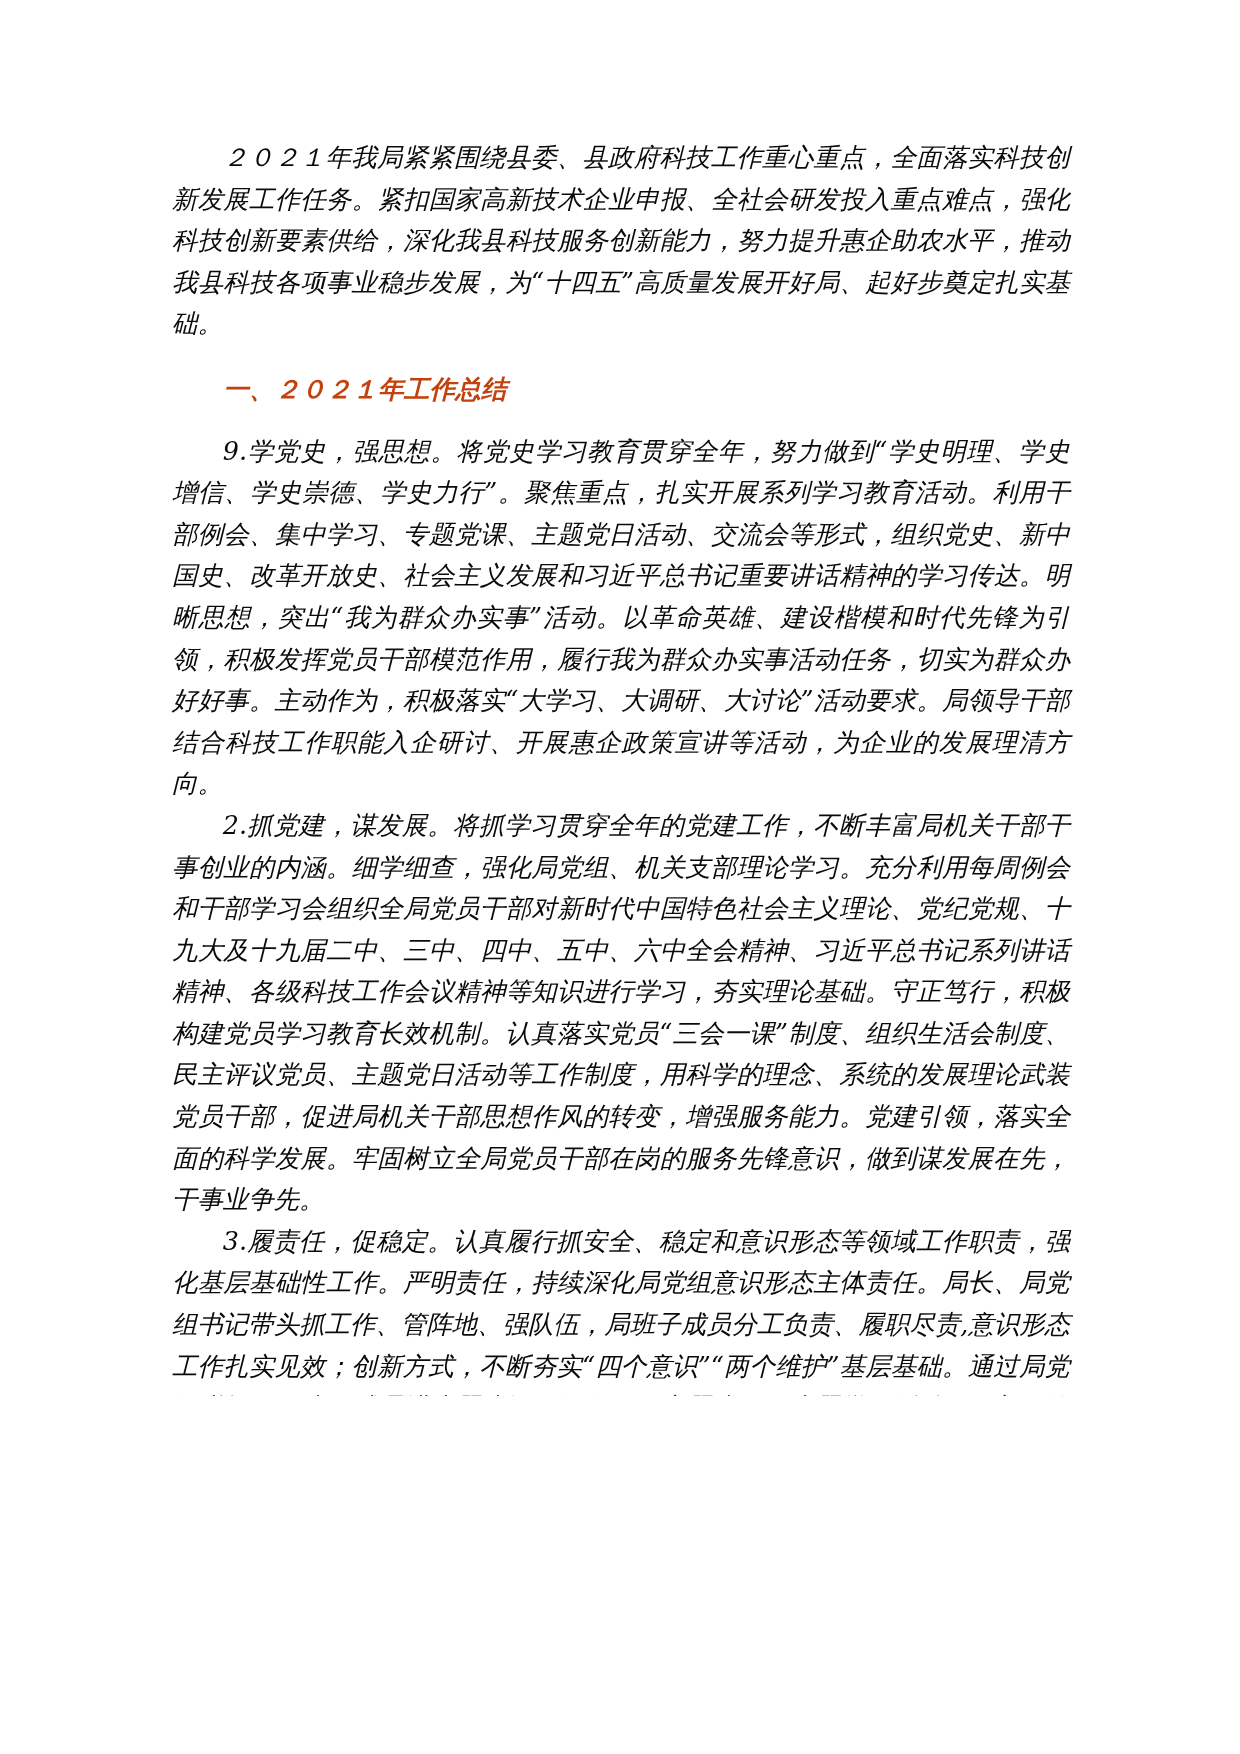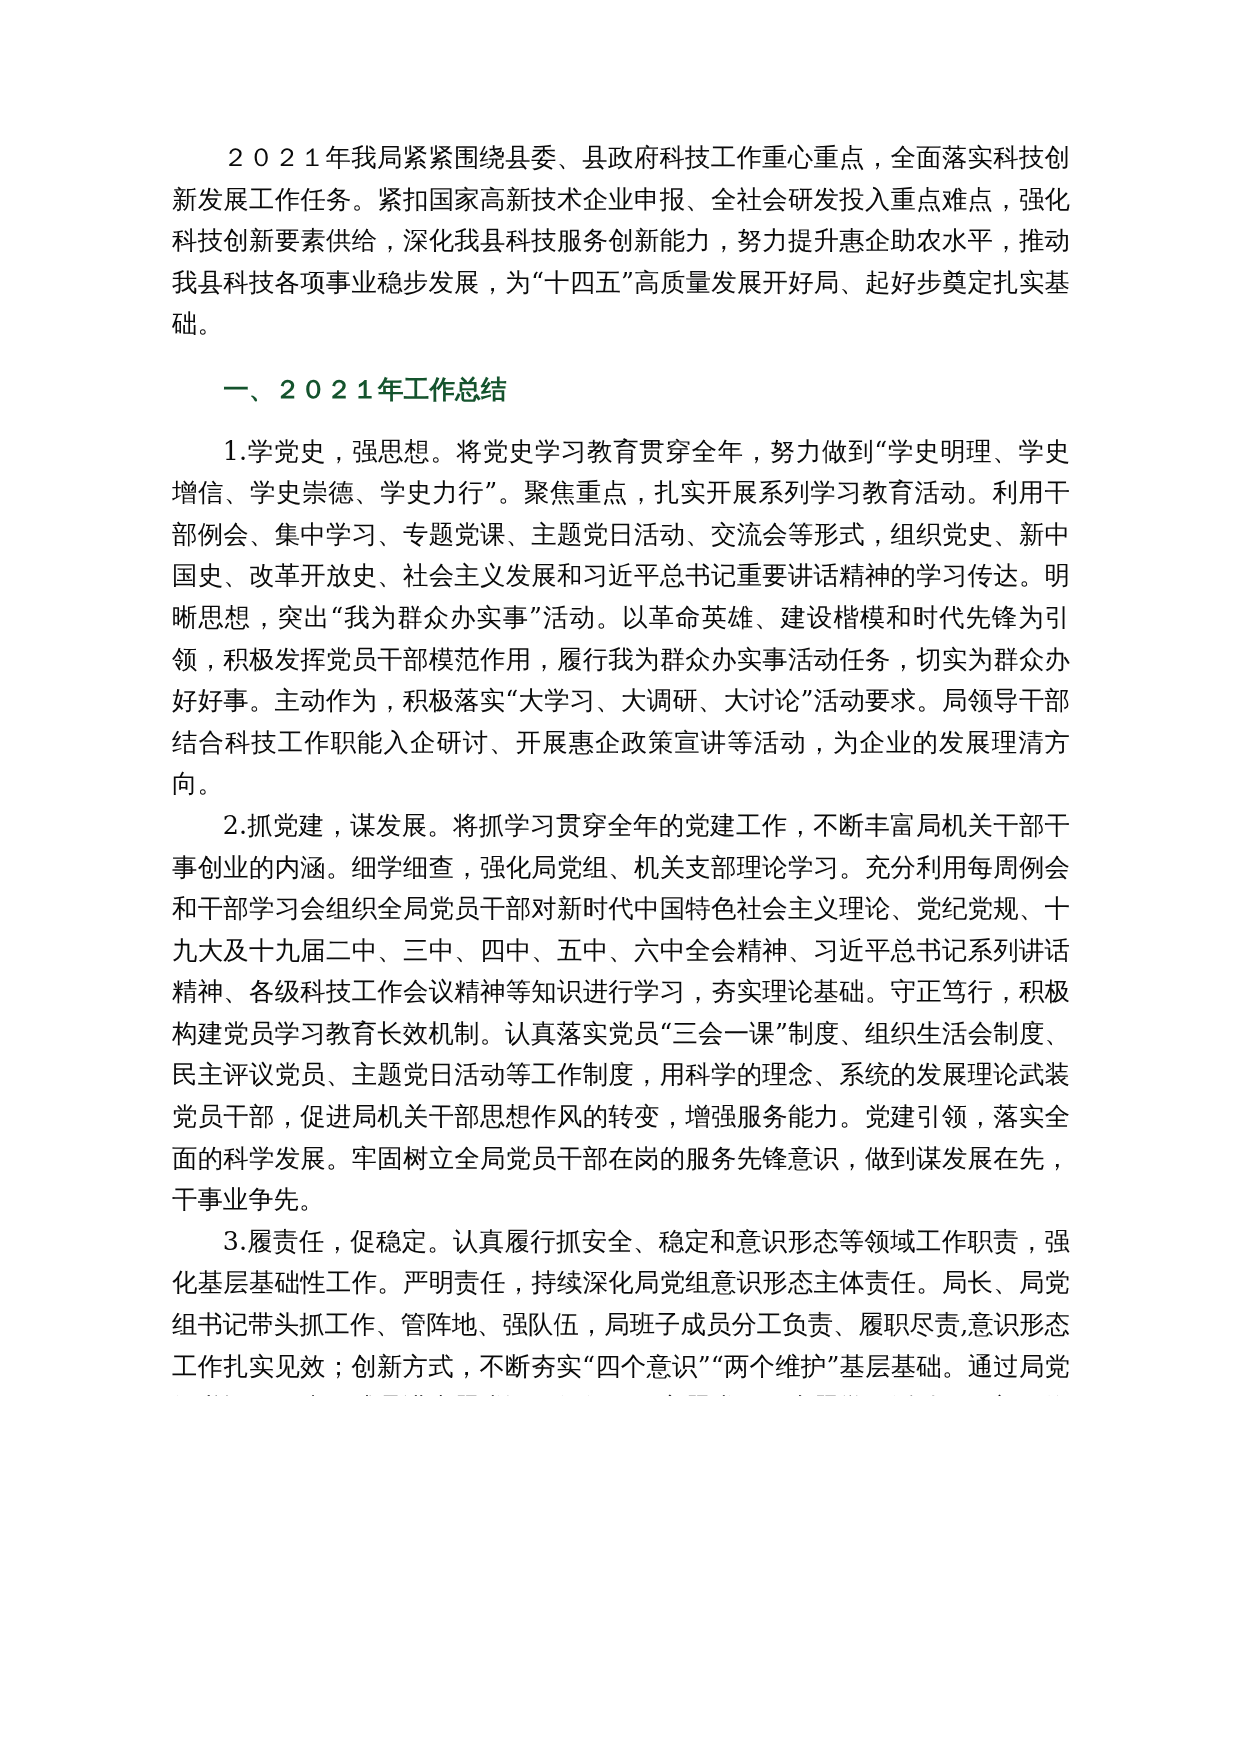--- a/index.html
+++ b/index.html
@@ -8,20 +8,21 @@
     background: #ffffff;
   }
   .page {
     position: relative;
     width: 1240px;
     height: 1396px;
     background: #ffffff;
     box-sizing: border-box;
     overflow: hidden;
     font-family: "DejaVu Serif", "Liberation Serif", serif;
+    font-style: italic;
   }
   .content {
     position: absolute;
     left: 172px;
     top: 137px;
     width: 898px;
   }
   .para {
     margin: 0;
     font-size: 25.4px;
@@ -33,21 +34,21 @@
     letter-spacing: 0;
     font-weight: 400;
   }
   .para + .para {
   }
   .h1 {
     margin: 24px 0 0 0;
     font-size: 25.6px;
     line-height: 41.6px;
     font-weight: 700;
-    color: #14532d;
+    color: #c2410c;
     text-indent: 2em;
     letter-spacing: 0.2px;
     font-family: "DejaVu Sans", "Liberation Sans", sans-serif;
   }
   .h2 {
     margin: 22px 0 0 0;
     font-size: 25.6px;
     line-height: 41.6px;
     font-weight: 700;
     color: #000000;
@@ -63,20 +64,20 @@
 <body>
 
 <div class="page">
   <div class="content">
 
     <p class="para">２０２１年我局紧紧围绕县委、县政府科技工作重心重点，全面落实科技创新发展工作任务。紧扣国家高新技术企业申报、全社会研发投入重点难点，强化科技创新要素供给，深化我县科技服务创新能力，努力提升惠企助农水平，推动我县科技各项事业稳步发展，为“十四五”高质量发展开好局、起好步奠定扎实基础。</p>
 
     <h1 class="h1">一、２０２１年工作总结</h1>
 
 
-    <p class="para">1.学党史，强思想。将党史学习教育贯穿全年，努力做到“学史明理、学史增信、学史崇德、学史力行”。聚焦重点，扎实开展系列学习教育活动。利用干部例会、集中学习、专题党课、主题党日活动、交流会等形式，组织党史、新中国史、改革开放史、社会主义发展和习近平总书记重要讲话精神的学习传达。明晰思想，突出“我为群众办实事”活动。以革命英雄、建设楷模和时代先锋为引领，积极发挥党员干部模范作用，履行我为群众办实事活动任务，切实为群众办好好事。主动作为，积极落实“大学习、大调研、大讨论”活动要求。局领导干部结合科技工作职能入企研讨、开展惠企政策宣讲等活动，为企业的发展理清方向。</p>
+    <p class="para">9.学党史，强思想。将党史学习教育贯穿全年，努力做到“学史明理、学史增信、学史崇德、学史力行”。聚焦重点，扎实开展系列学习教育活动。利用干部例会、集中学习、专题党课、主题党日活动、交流会等形式，组织党史、新中国史、改革开放史、社会主义发展和习近平总书记重要讲话精神的学习传达。明晰思想，突出“我为群众办实事”活动。以革命英雄、建设楷模和时代先锋为引领，积极发挥党员干部模范作用，履行我为群众办实事活动任务，切实为群众办好好事。主动作为，积极落实“大学习、大调研、大讨论”活动要求。局领导干部结合科技工作职能入企研讨、开展惠企政策宣讲等活动，为企业的发展理清方向。</p>
 
     <p class="para">2.抓党建，谋发展。将抓学习贯穿全年的党建工作，不断丰富局机关干部干事创业的内涵。细学细查，强化局党组、机关支部理论学习。充分利用每周例会和干部学习会组织全局党员干部对新时代中国特色社会主义理论、党纪党规、十九大及十九届二中、三中、四中、五中、六中全会精神、习近平总书记系列讲话精神、各级科技工作会议精神等知识进行学习，夯实理论基础。守正笃行，积极构建党员学习教育长效机制。认真落实党员“三会一课”制度、组织生活会制度、民主评议党员、主题党日活动等工作制度，用科学的理念、系统的发展理论武装党员干部，促进局机关干部思想作风的转变，增强服务能力。党建引领，落实全面的科学发展。牢固树立全局党员干部在岗的服务先锋意识，做到谋发展在先，干事业争先。</p>
 
     <p class="para">3.履责任，促稳定。认真履行抓安全、稳定和意识形态等领域工作职责，强化基层基础性工作。严明责任，持续深化局党组意识形态主体责任。局长、局党组书记带头抓工作、管阵地、强队伍，局班子成员分工负责、履职尽责,意识形态工作扎实见效；创新方式，不断夯实“四个意识”“两个维护”基层基础。通过局党组书记、局班子成员讲专题党课，组织开展主题党日、专题学习活动、干部网络学院、学习强国等线上线下学习平台，坚持做到责任干部集中学习到位，政策宣传宣讲到位，在全局上下努力营造出合力共为的良好氛围。协调联动，不断完善服务稳定发展能力。扛起安全生产、责任片区防疫防控、综治“三提升”宣传、创卫保洁、驻村帮扶等责任，长抓不懈；全年结合开展主题教育活动、疫情防控、进村入社走访、下企服务和习近平总书记“七一”重要讲话等学习宣讲，切实做好了各项安全、稳定工作。</p>
 
   </div>
 </div>
 
 </body></html>

